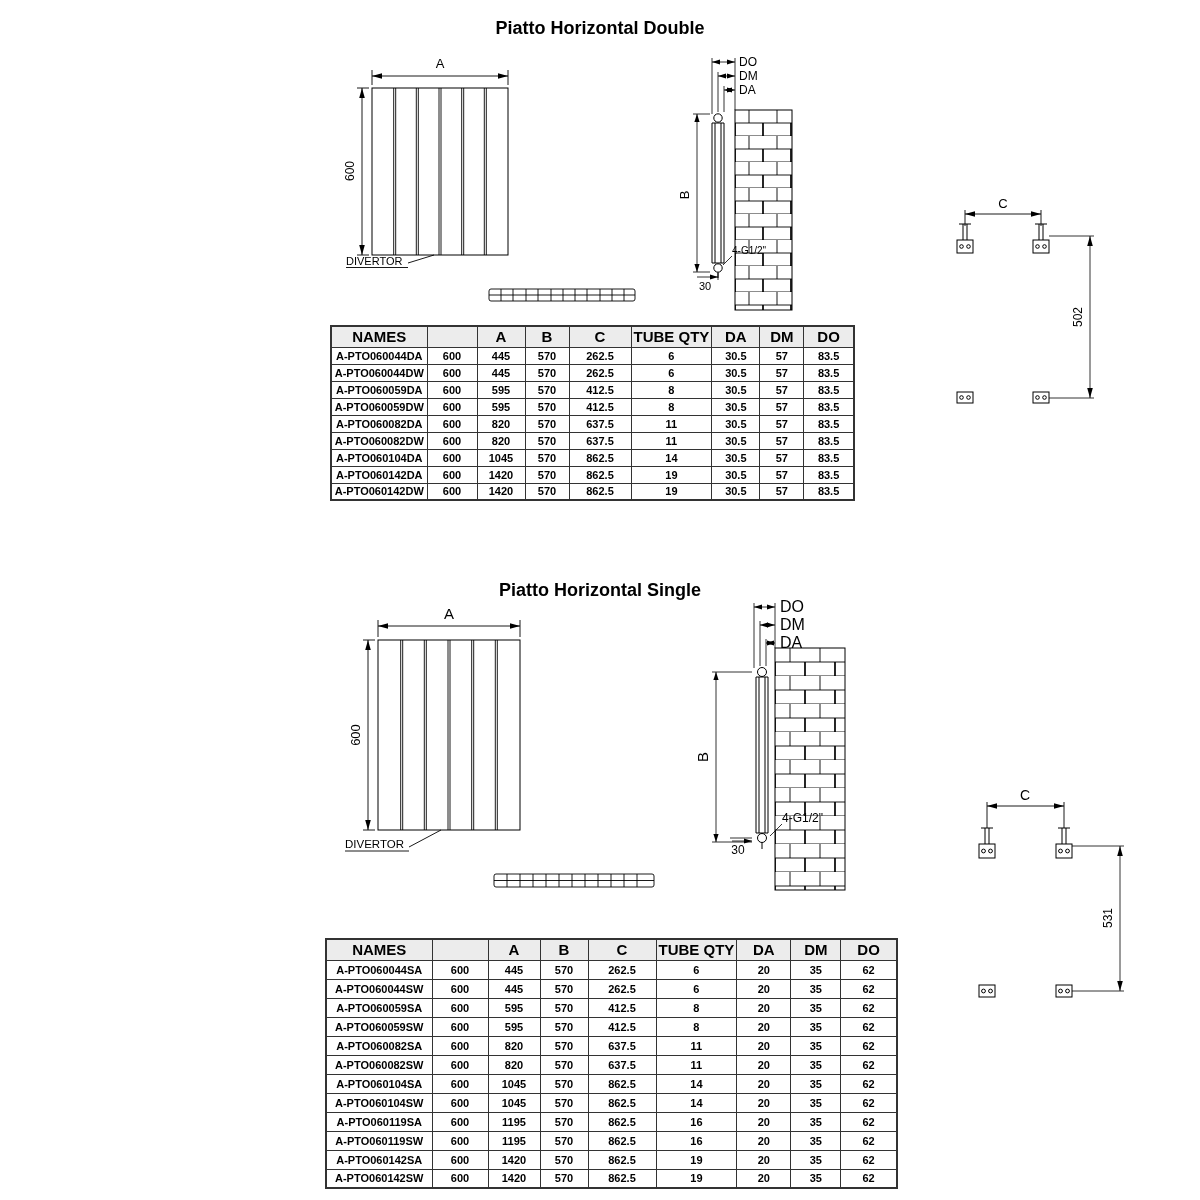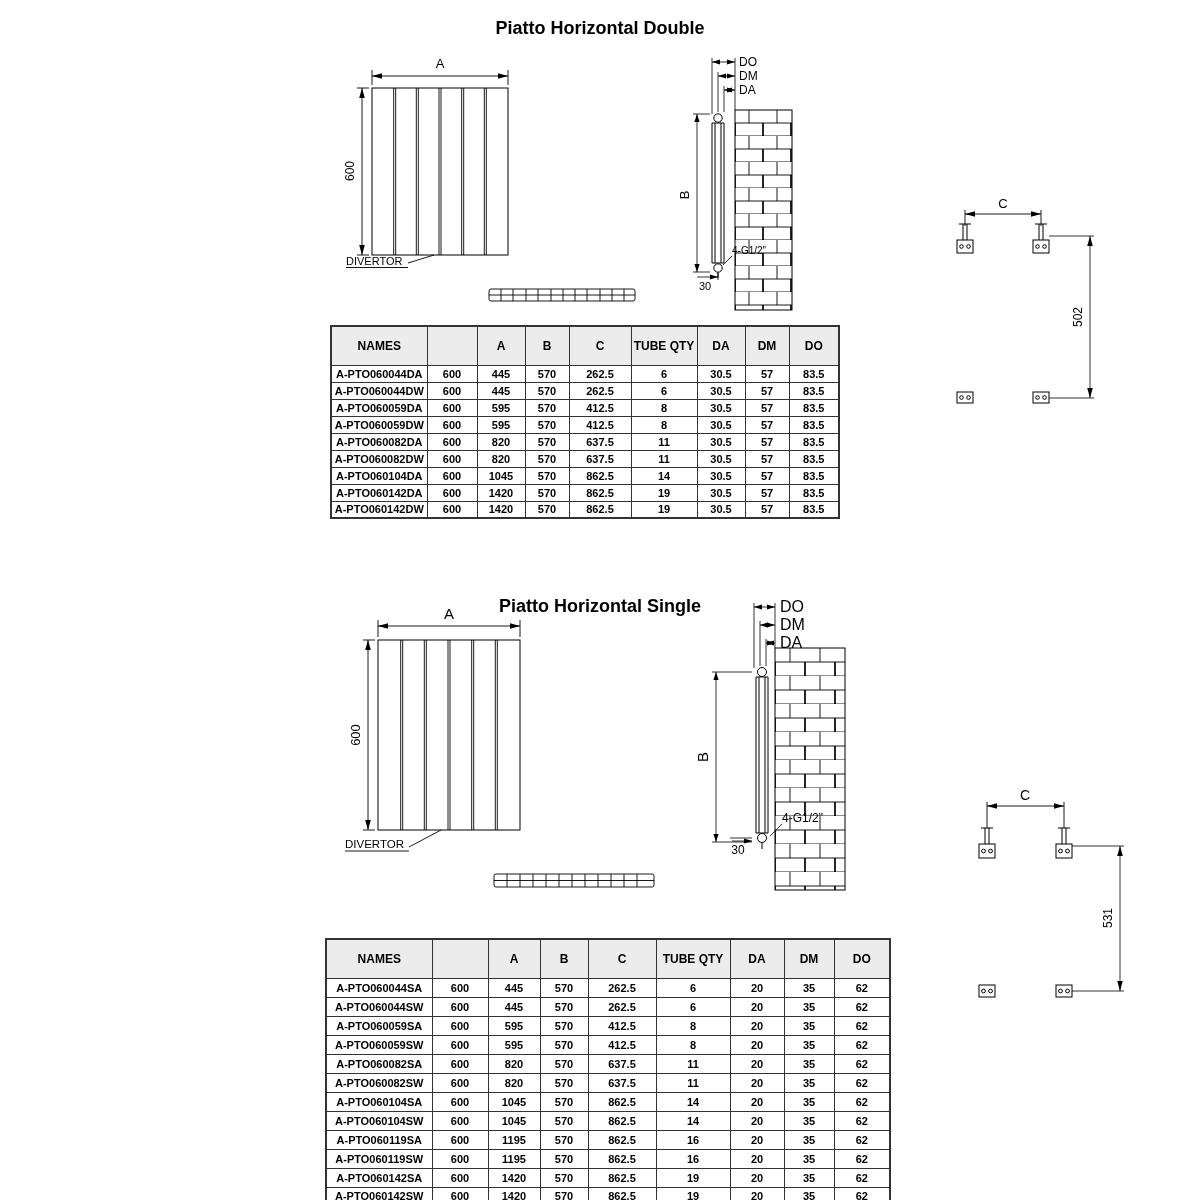--- a/index.html
+++ b/index.html
@@ -4,21 +4,21 @@
 <style>
   * { margin:0; padding:0; box-sizing:border-box; }
   html,body { background:#fff; }
   body { font-family:"Liberation Sans", sans-serif; color:#000; }
   #page { position:relative; width:1200px; height:1200px; background:#fff; overflow:hidden; }
   .abs { position:absolute; }
   .title { left:0; width:1200px; text-align:center; font-weight:bold; font-size:18px; }
   svg text { font-family:"Liberation Sans", sans-serif; fill:#000; }
   table.spec-table { border-collapse:collapse; border:2px solid #333; font-size:11px; font-weight:bold; table-layout:fixed; }
   table.spec-table th, table.spec-table td { border:1px solid #333; text-align:center; padding:0 2px; overflow:hidden; white-space:nowrap; }
-  table.spec-table th { background:#ececec; height:39px; font-size:12px; }
+  table.spec-table th { background:#ececec; height:21px; font-size:15px; }
   table.dbl td { height:17px; }
   table.sgl td { height:19px; }
 </style>
 </head>
 <body>
 
 <div id="page">
 
   <div class="title abs" style="top:18px">Piatto Horizontal Double</div>
 
@@ -253,21 +253,21 @@
           <td>570</td>
           <td>862.5</td>
           <td>19</td>
           <td>30.5</td>
           <td>57</td>
           <td>83.5</td>
         </tr>
       </tbody>
   </table>
 
-  <div class="title abs" style="top:596px">Piatto Horizontal Single</div>
+  <div class="title abs" style="top:580px">Piatto Horizontal Single</div>
 
   <svg class="abs" style="left:335px;top:605px" width="220" height="255" viewBox="0 0 220 255">
     <defs>
       <marker id="arwD" markerWidth="12" markerHeight="8" refX="10" refY="4" orient="auto-start-reverse" markerUnits="userSpaceOnUse">
         <path d="M0,1.2 L10,4 L0,6.8 Z" fill="#000"></path>
       </marker>
     </defs>
     <g stroke="#000" fill="none" stroke-width="1">
       <rect x="43" y="35" width="142" height="190"></rect>
       <path stroke-width="0.9" d="M65.7,35V225M67.7,35V225M89.3,35V225M91.3,35V225M113,35V225M115,35V225M136.7,35V225M138.7,35V225M160.3,35V225M162.3,35V225"></path>

